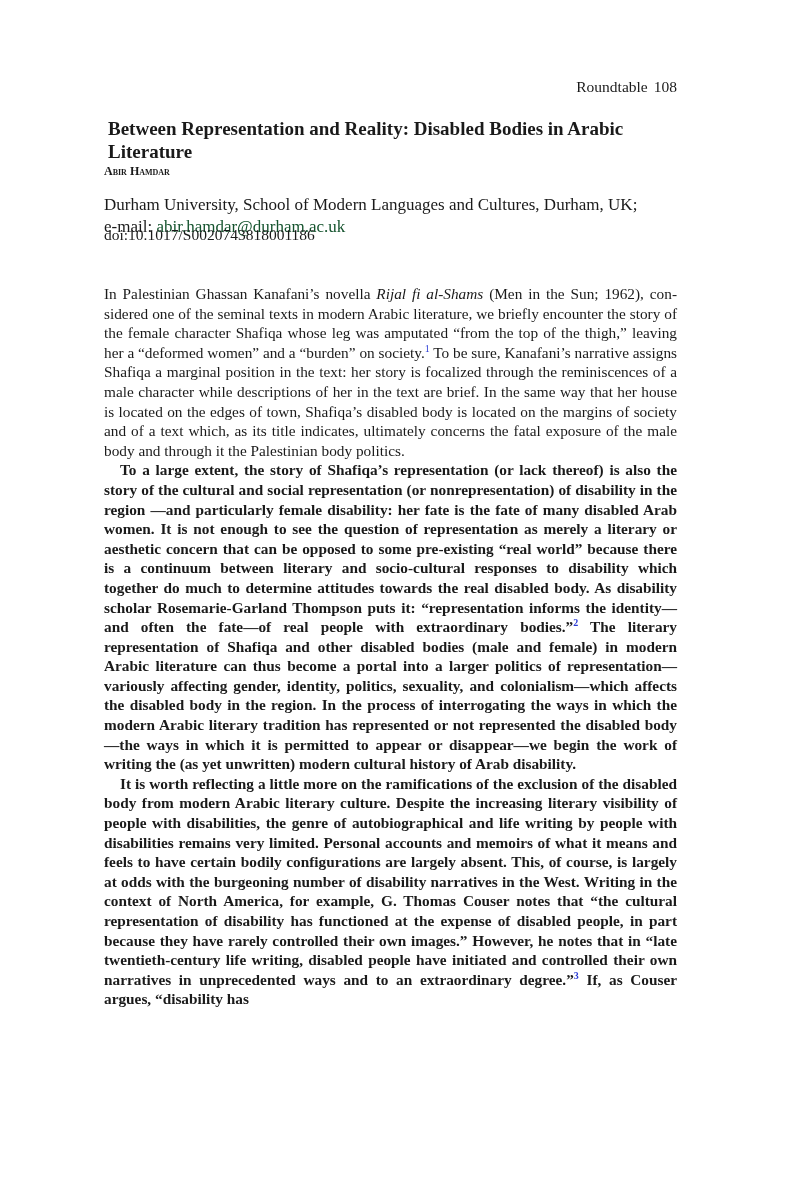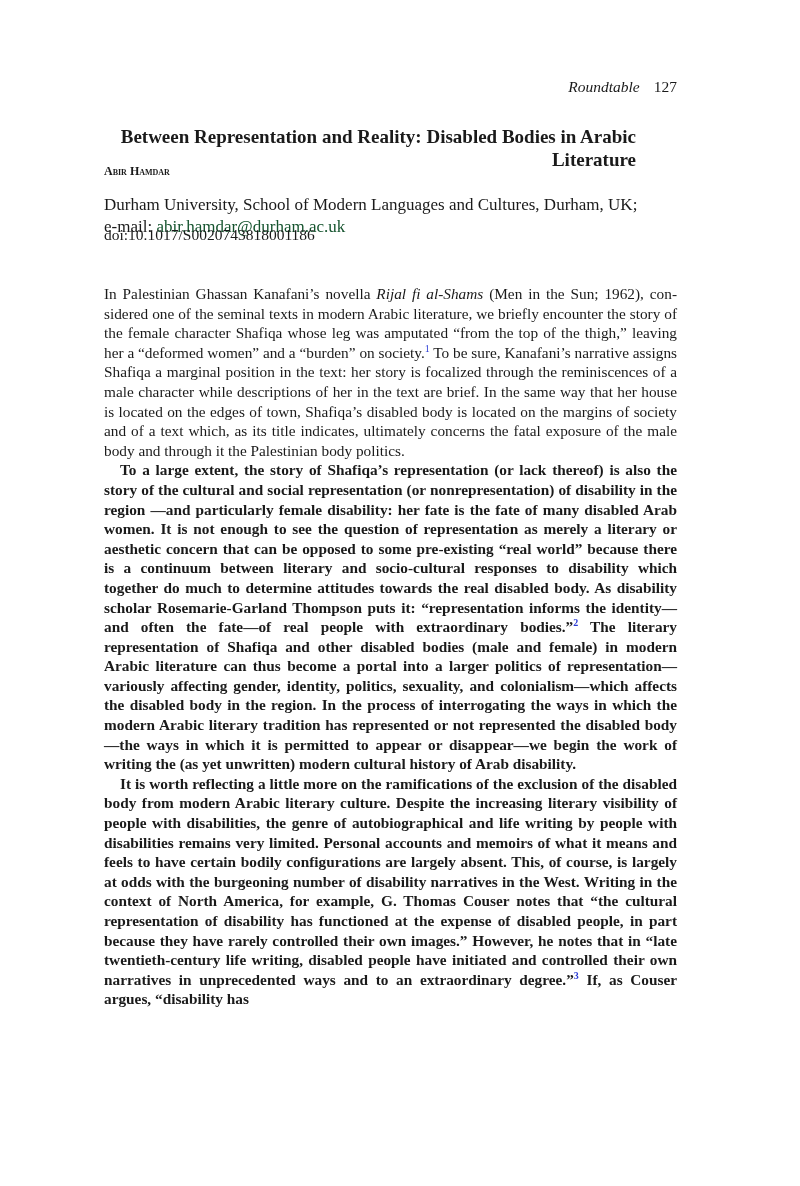--- a/index.html
+++ b/index.html
@@ -1,39 +1,39 @@
 <!DOCTYPE html>
 <html><head>
   <meta charset="utf-8">
   <style>
     html, body { margin: 0; padding: 0; background: #ffffff; }
     body { width: 800px; height: 1186px; position: relative; overflow: hidden;
            font-family: "Liberation Serif", "DejaVu Serif", serif; color: #1a1a1a; }
     .page { position: absolute; left: 104px; top: 0; width: 573px; }
     .running-head { position: absolute; top: 77px; right: 0; font-size: 15.5px; line-height: 20px; }
-    .running-head .section { font-style: italic; margin-right: 14px; }
+    .running-head .section { margin-right: 6px; }
     .title { position: absolute; top: 113px; left: 0; width: 520px; font-weight: bold;
-             font-size: 19px; line-height: 23px; margin: 12px; text-align: right; }
+             font-size: 19px; line-height: 23px; margin: 4px; }
     .author { position: absolute; top: 160px; left: 0; font-weight: bold; font-size: 12px;
               line-height: 22px; font-variant: small-caps; }
     .affil { position: absolute; top: 182px; left: 0; width: 573px; font-size: 17px; line-height: 22px; margin-top: 12px; }
     .email-link { color: #14532d; text-decoration: none; }
     .doi { position: absolute; top: 225px; left: 0; font-size: 15.5px; line-height: 20px; }
     .body-text { position: absolute; top: 284px; left: 0; width: 573px; font-size: 15.3px;
                  line-height: 19.6px; text-align: justify; hyphens: manual; }
     .body-text p { margin: 0; }
     .body-text p.indent { text-indent: 16px; font-weight: bold; }
     sup.fn { color: #2a3cd6; font-size: 10px; line-height: 0; vertical-align: 6px; }
   </style>
 </head>
 <body>
 
 <div class="page">
   <div class="running-head">
-    <span class="section">Roundtable</span><span>127</span>
+    <span class="section">Roundtable</span><span>108</span>
   </div>
 
   <h1 class="title">Between Representation and Reality: Disabled Bodies in Arabic Literature</h1>
 
   <div class="author">Abir Hamdar</div>
 
   <div class="affil">
     <span>Durham University, School of Modern Languages and Cultures, Durham, UK;</span><br>
     <span>e-mail: </span><a class="email-link" href="#">abir.hamdar@durham.ac.uk</a>
   </div>

